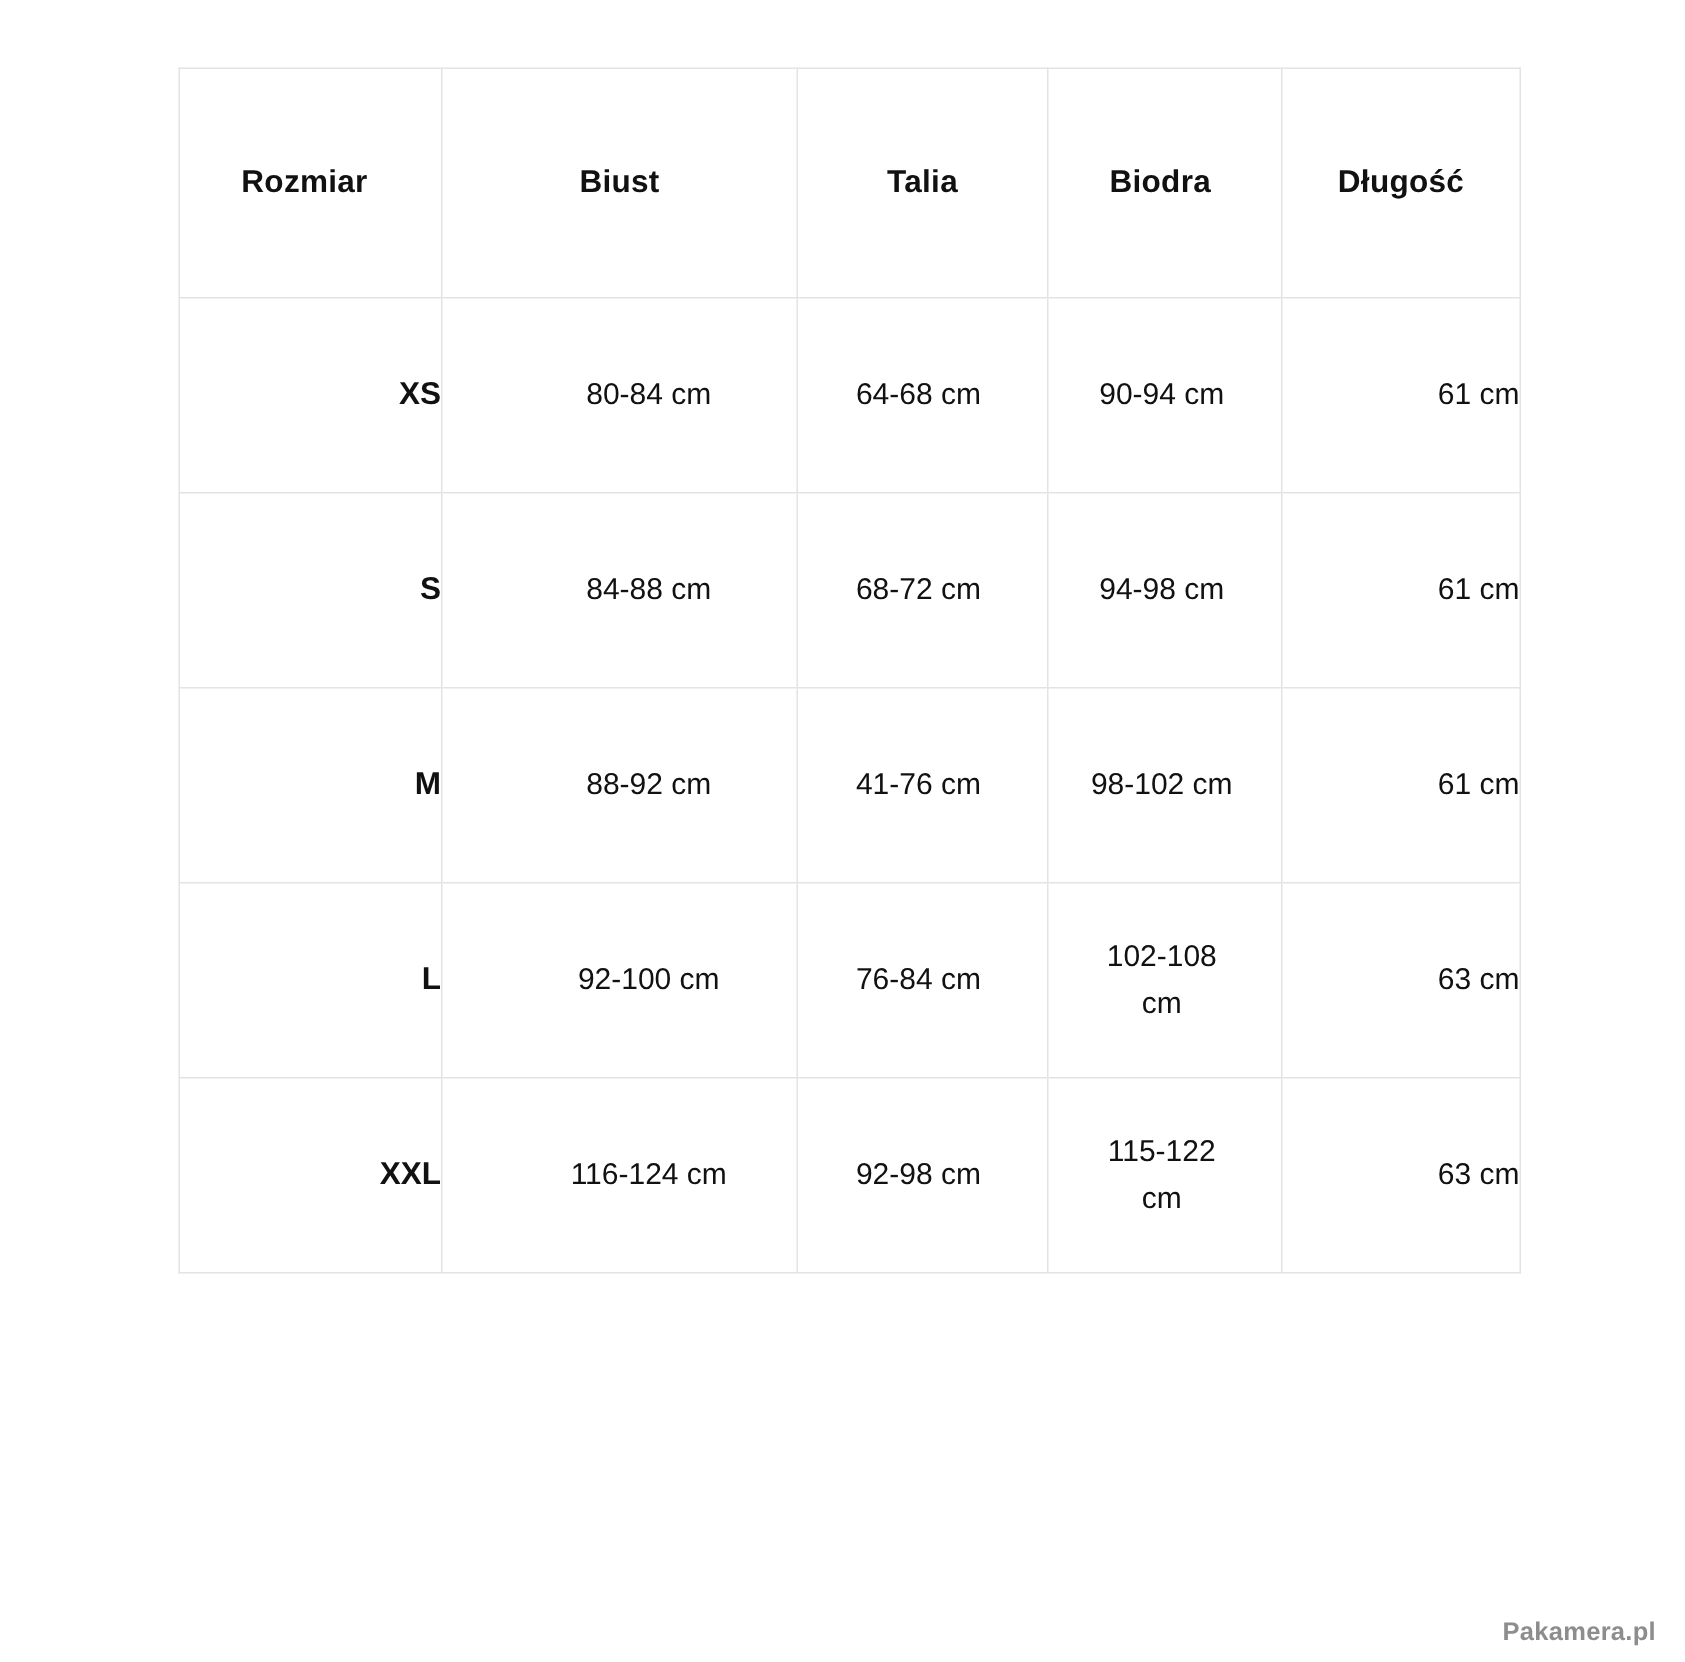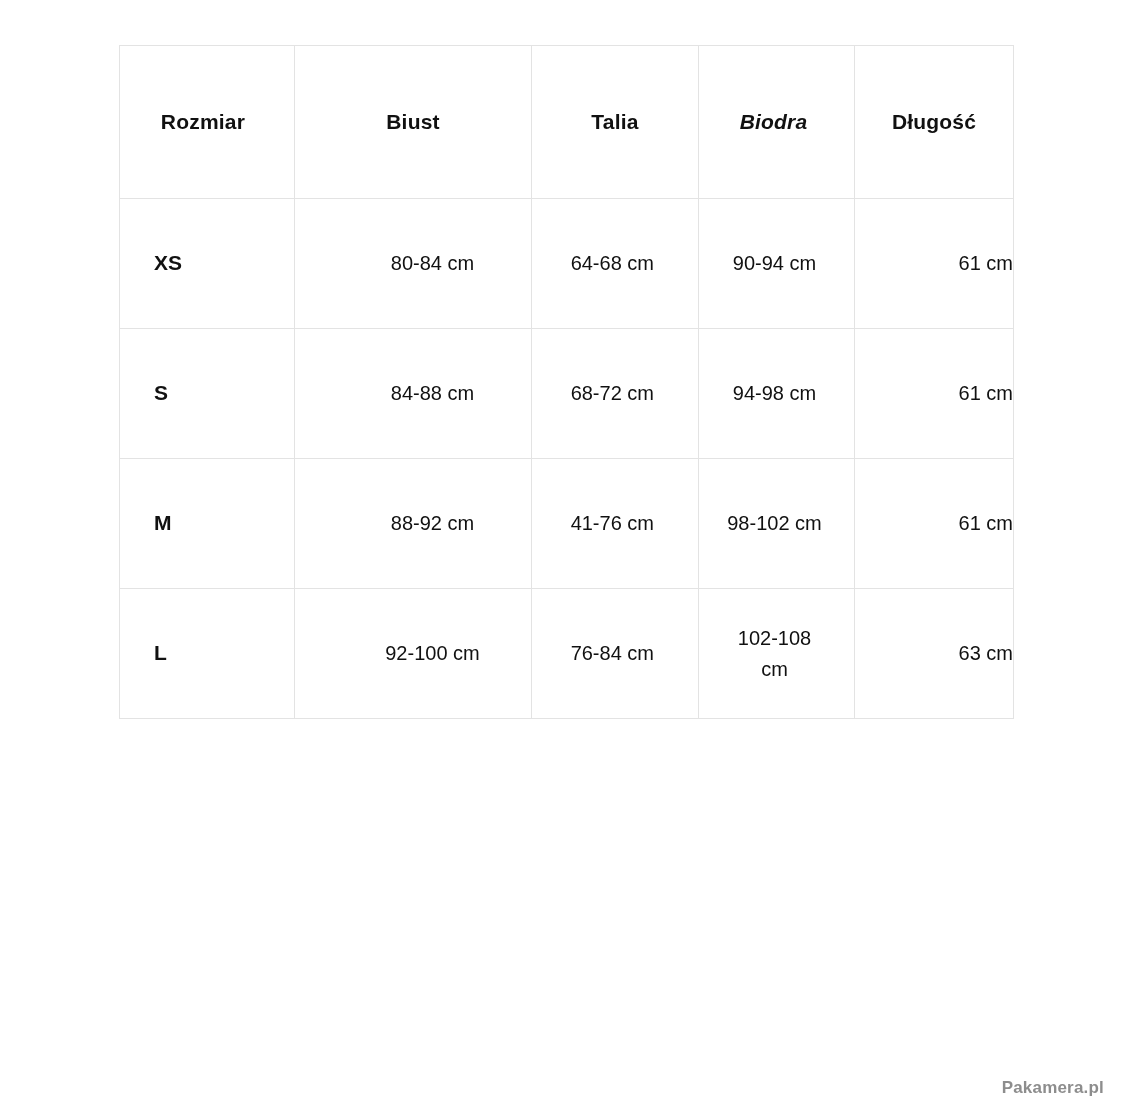--- a/index.html
+++ b/index.html
@@ -67,37 +67,37 @@
   .size-table tbody td.size-label {
     font-weight: bold;
     font-size: 21px;
   }
 
   
   .cellbox {
     display: block;
     box-sizing: border-box;
   }
-  .col0 .cellbox { padding-left: 34px; text-align: left; }
+  .col0 .cellbox { padding-left: 34px; text-align: right; }
   .col1 .cellbox { padding-left: 39px; text-align: center; }
   .col2 .cellbox { padding-left: 31px; padding-right: 44px; text-align: right; }
   .col3 .cellbox { padding-left: 28px; padding-right: 32px; text-align: center; }
   .col4 .cellbox { padding-left: 33px; text-align: right; }
 
   thead .col0 .cellbox,
   thead .col1 .cellbox,
   thead .col2 .cellbox,
   thead .col3 .cellbox,
   thead .col4 .cellbox {
     text-align: center;
     padding-left: 0;
     padding-right: 0;
   }
   thead .col0 .cellbox { padding-right: 8px; }
-  thead .col3 .cellbox { padding-right: 6px; font-style: italic; }
+  thead .col3 .cellbox { padding-right: 6px; }
 
   .watermark {
     position: absolute;
     right: 19px;
     bottom: 10px;
     font-size: 17px;
     font-weight: bold;
     letter-spacing: 0.2px;
     color: #8d8d8d;
   }
@@ -196,18 +196,35 @@
         <td class="col2">
             <span class="cellbox">76-84 cm</span>
           </td>
         <td class="col3">
             <span class="cellbox">102-108 cm</span>
           </td>
         <td class="col4">
             <span class="cellbox">63 cm</span>
           </td>
       </tr>
+      <tr>
+        <td class="col0 size-label">
+            <span class="cellbox">XXL</span>
+          </td>
+        <td class="col1">
+            <span class="cellbox">116-124 cm</span>
+          </td>
+        <td class="col2">
+            <span class="cellbox">92-98 cm</span>
+          </td>
+        <td class="col3">
+            <span class="cellbox">115-122 cm</span>
+          </td>
+        <td class="col4">
+            <span class="cellbox">63 cm</span>
+          </td>
+      </tr>
     </tbody>
   </table>
 
   <div class="watermark">Pakamera.pl</div>
 
 </div>
 
 </body></html>

